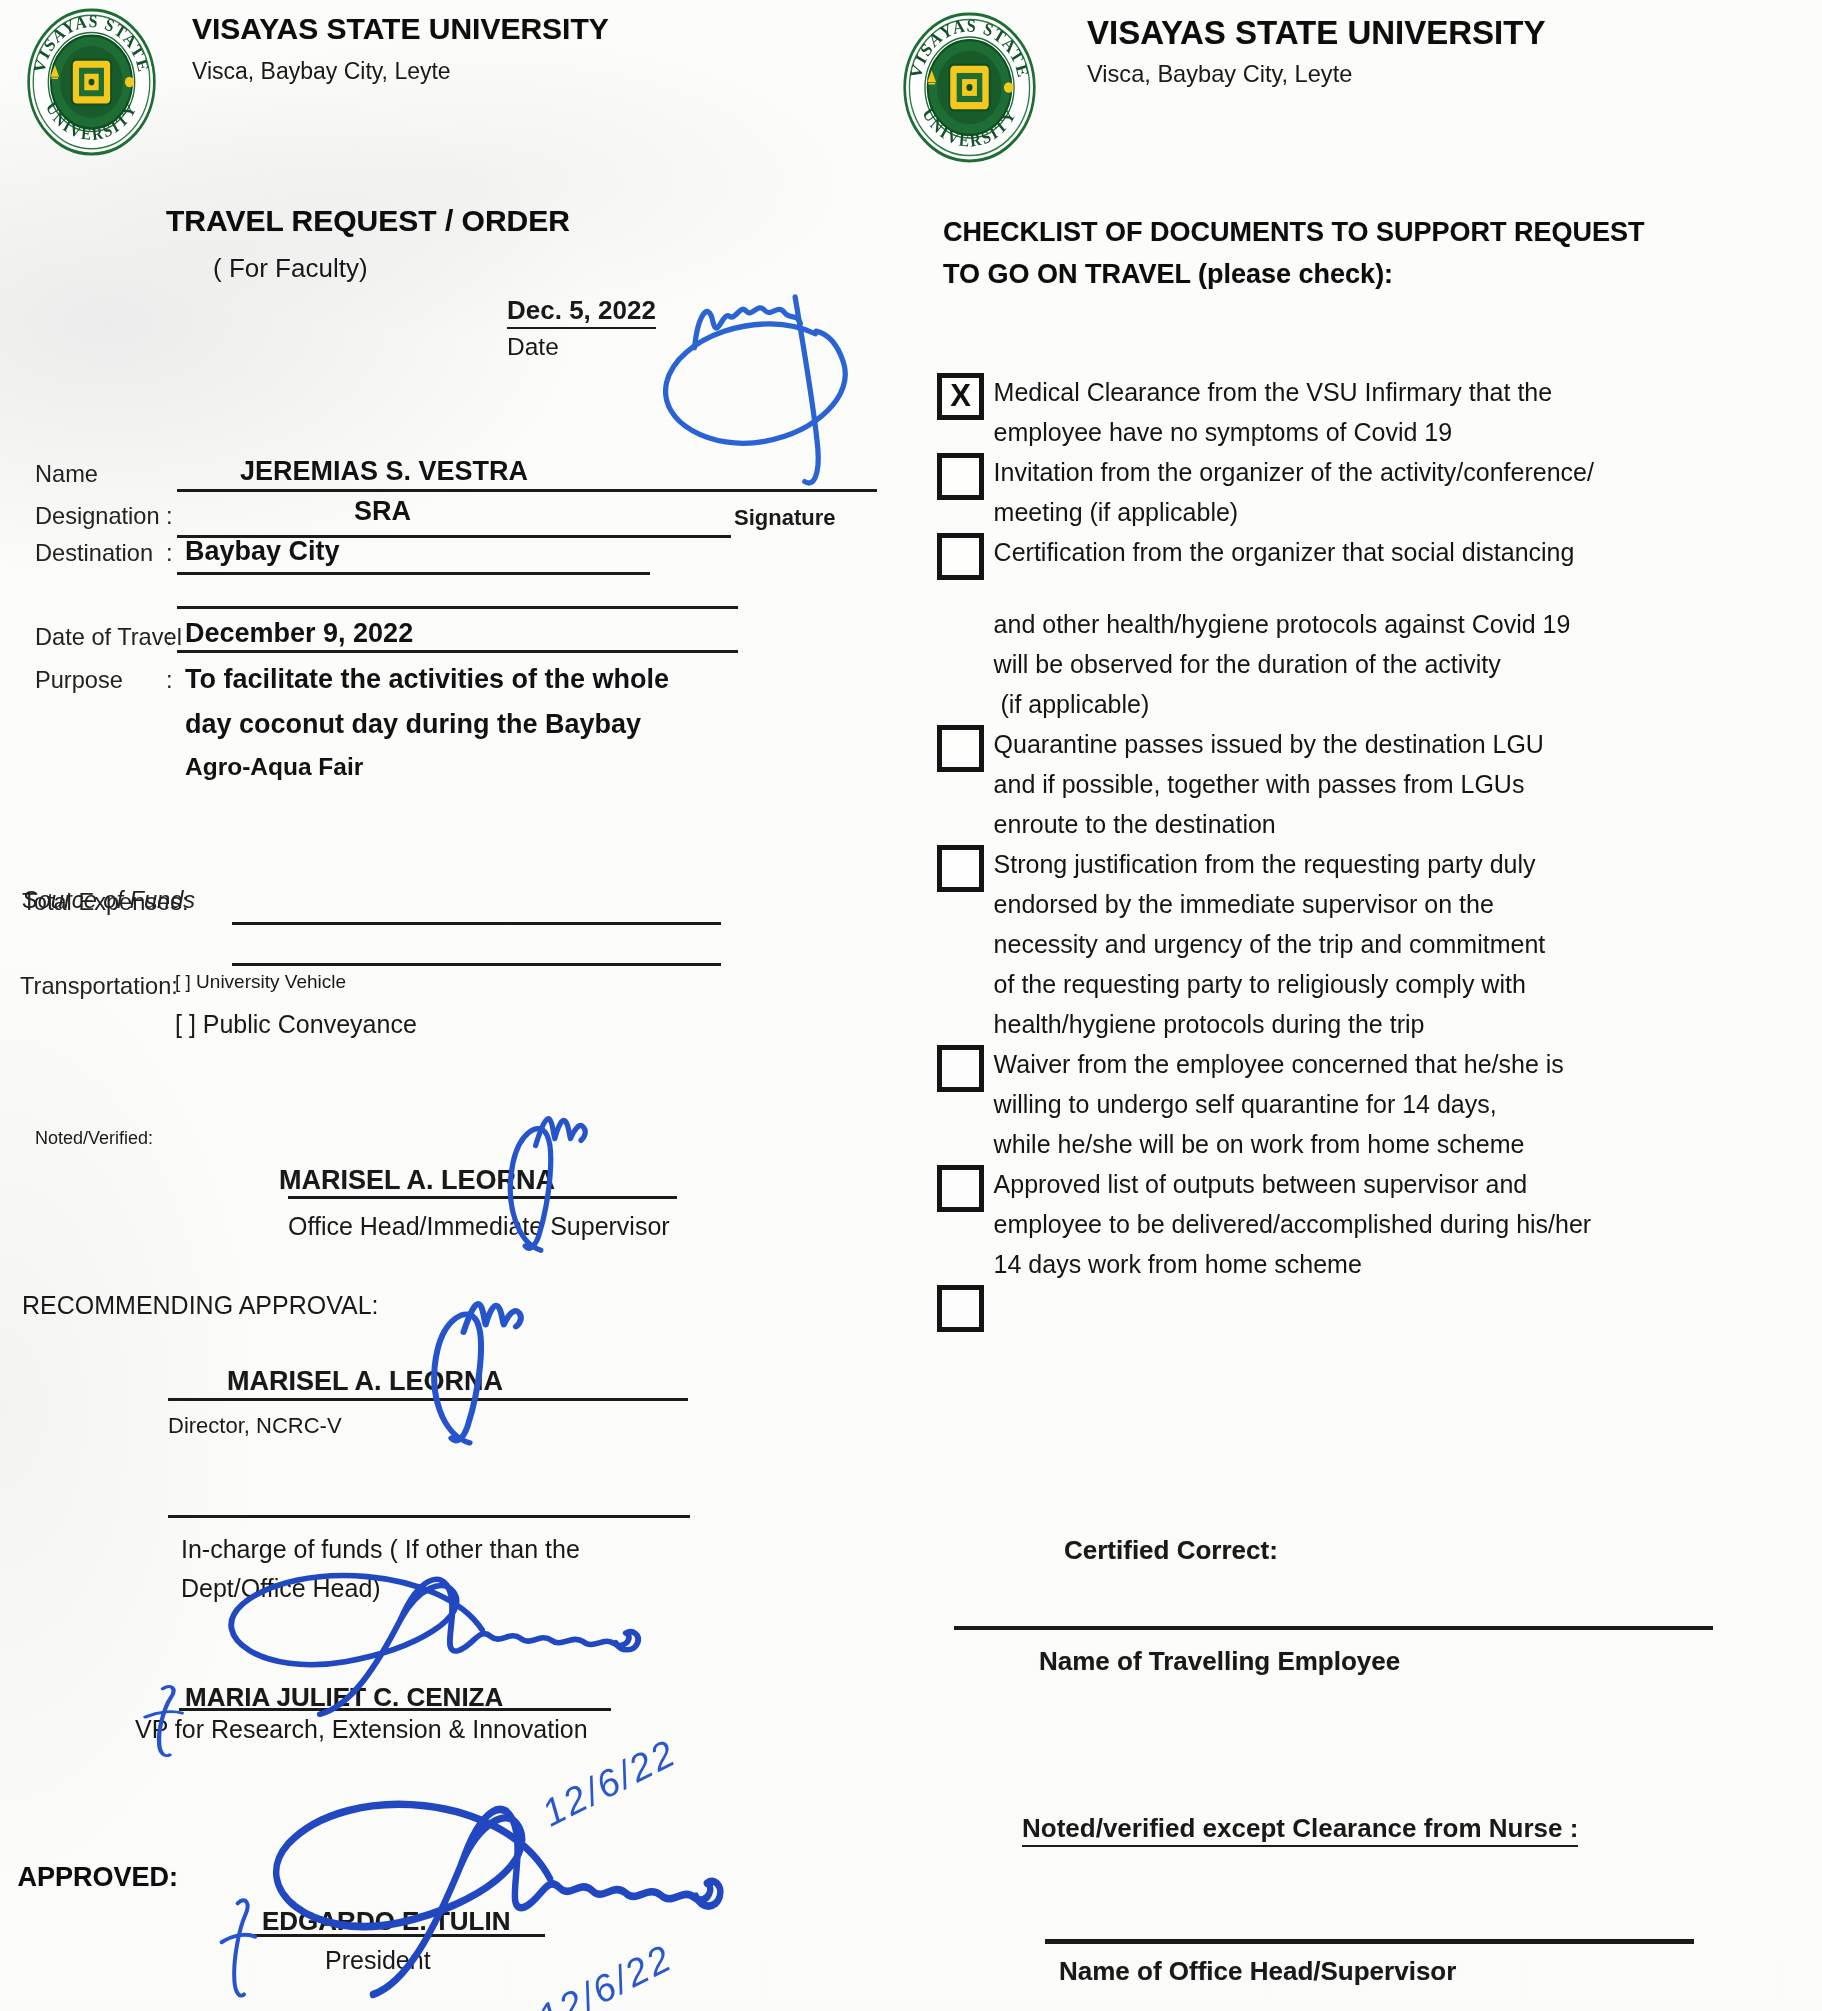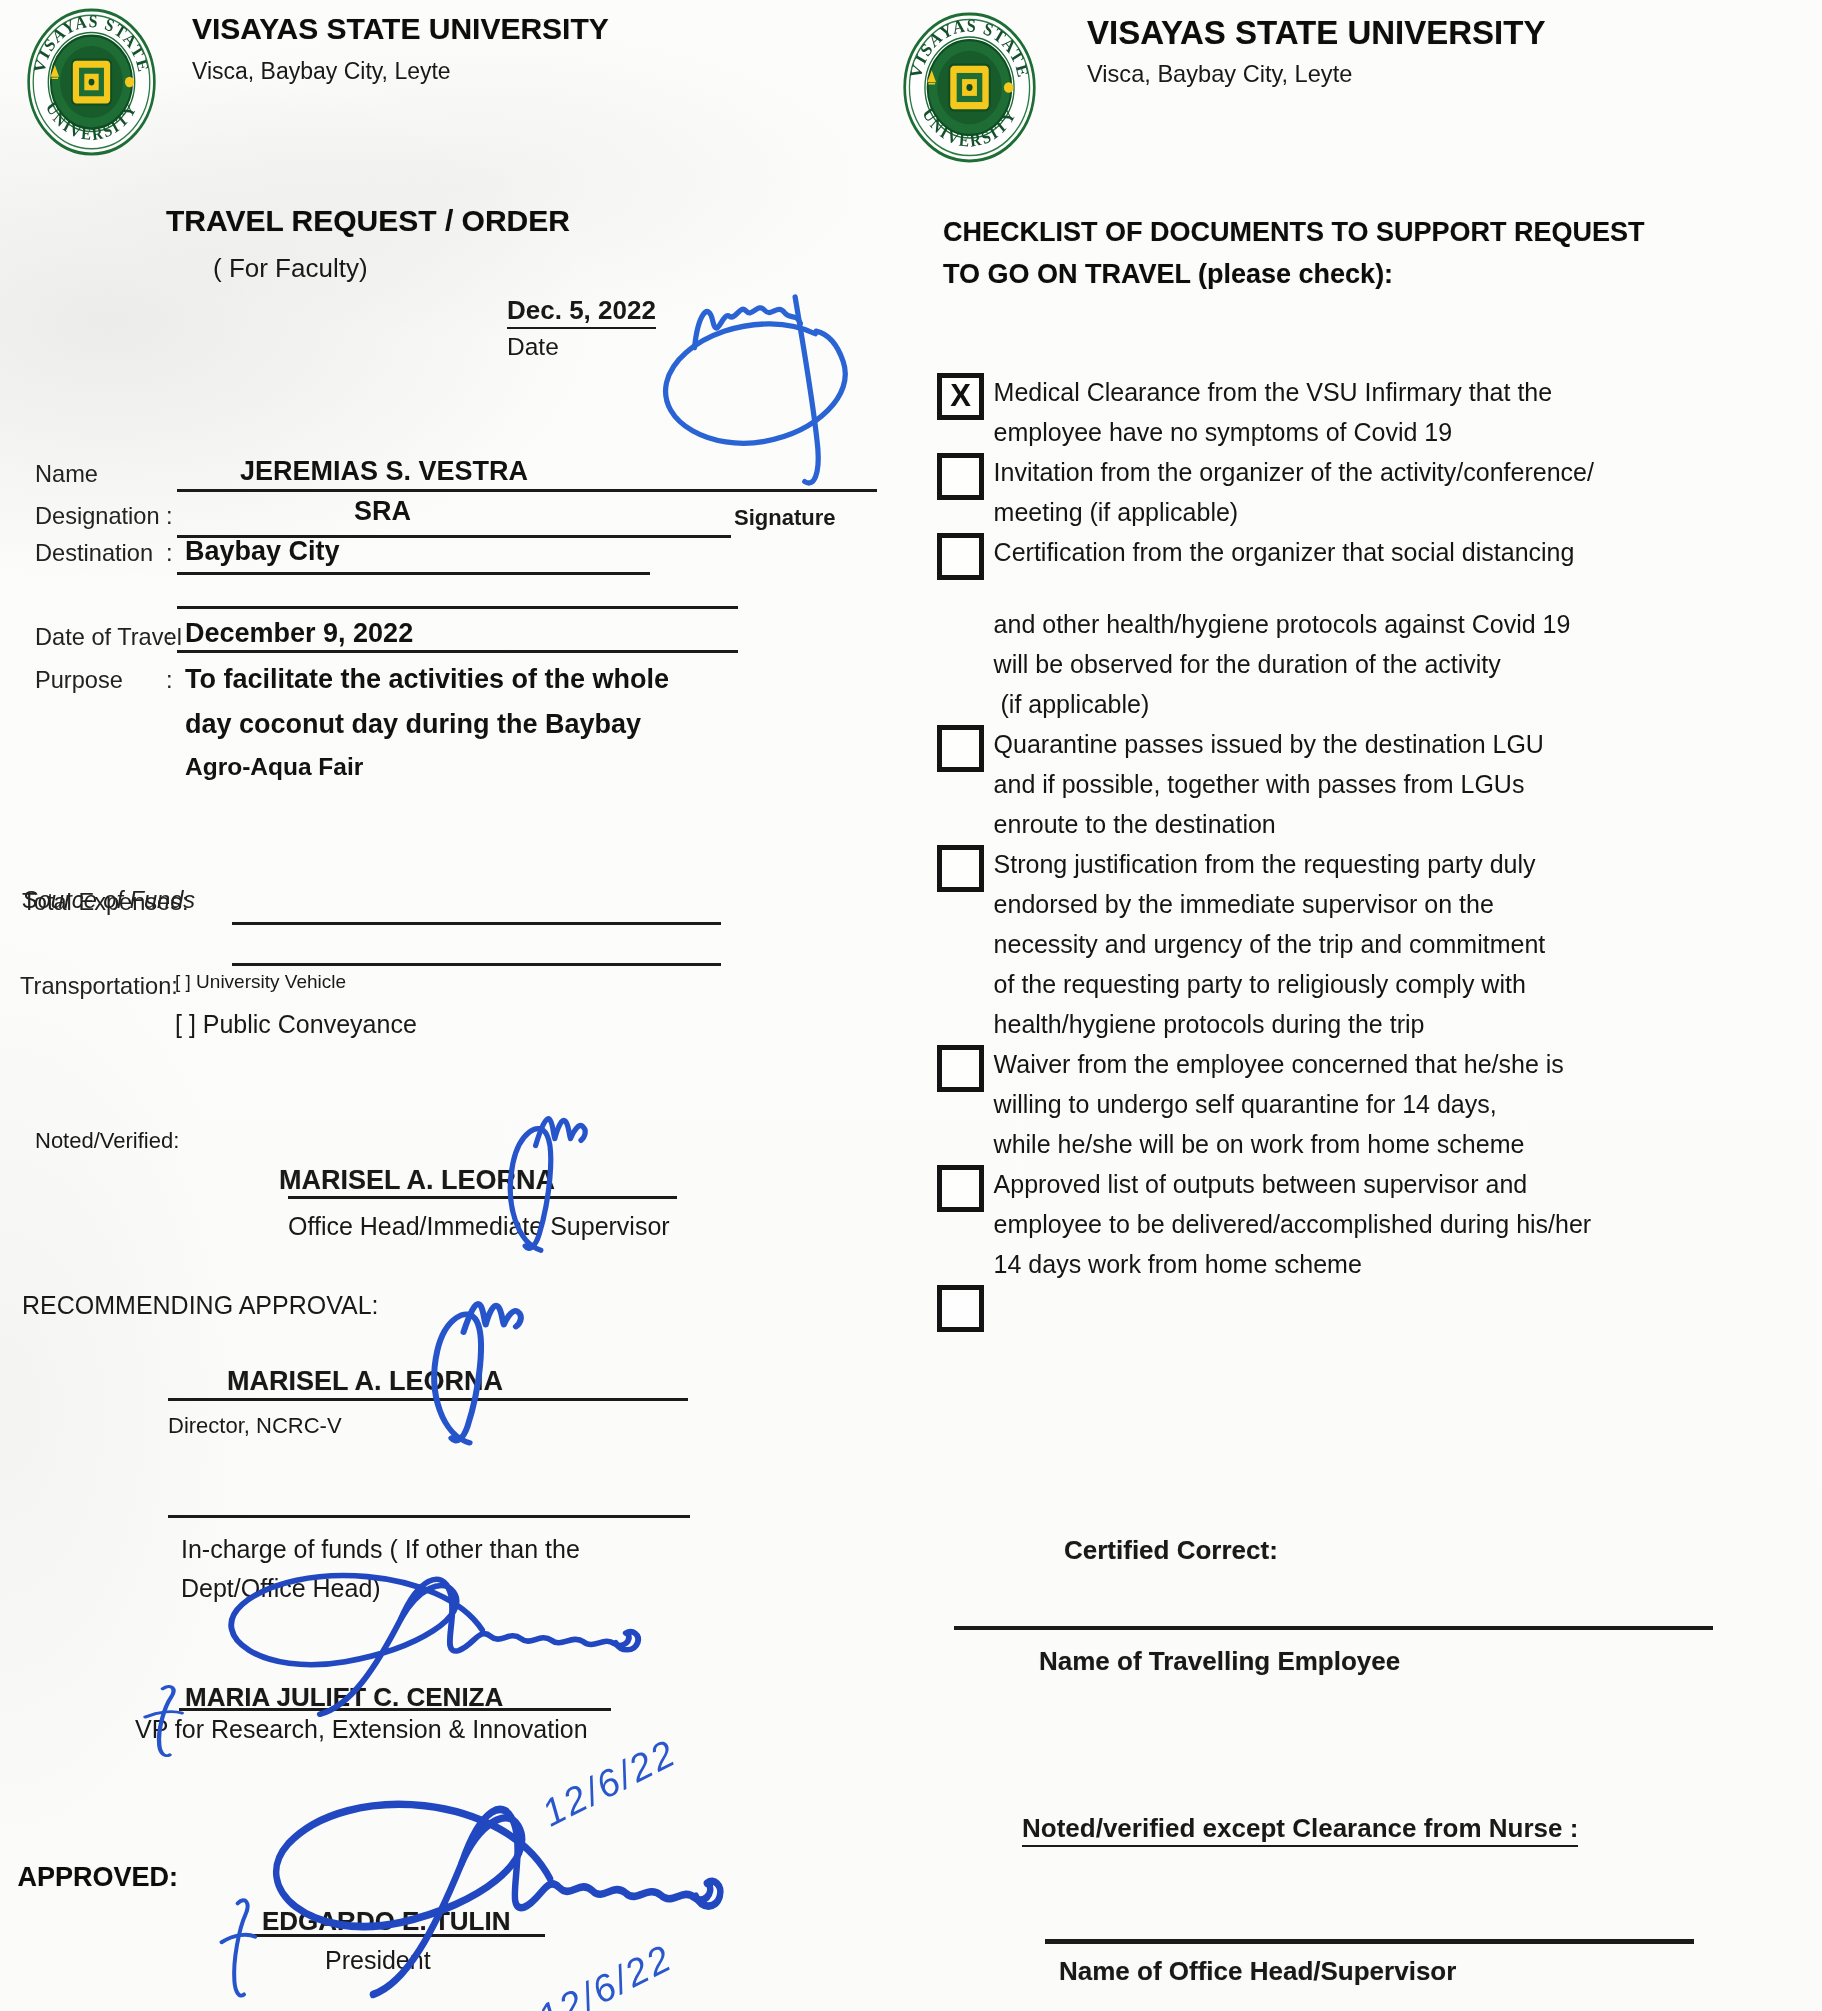--- a/index.html
+++ b/index.html
@@ -135,21 +135,21 @@
   <div class="abs b" style="left:185px;top:753px;font-size:24.5px;color:#121212">Agro-Aqua Fair</div>
 
   <div class="abs lbl" style="left:22px;top:889px">Total Expenses:</div>
   <div class="ln" style="left:232px;top:922px;width:489px"></div>
   <div class="abs lbl" style="left:22px;top:887px;font-style:italic">Source of Funds</div>
   <div class="ln" style="left:232px;top:963px;width:489px"></div>
   <div class="abs lbl" style="left:20px;top:973px">Transportation:</div>
   <div class="abs" style="left:175px;top:971px;font-size:19px">[ ] University Vehicle</div>
   <div class="abs" style="left:175px;top:1010px;font-size:25px">[ ] Public Conveyance</div>
 
-  <div class="abs" style="left:35px;top:1128px;font-size:22px">Noted/Verified:</div>
+  <div class="abs" style="left:35px;top:1128px;font-size:18px">Noted/Verified:</div>
   <div class="abs ctr b soft" style="left:279px;top:1165px;width:402px;font-size:27px">MARISEL A. LEORNA</div>
   <div class="ln" style="left:288px;top:1196px;width:389px"></div>
   <div class="abs ctr" style="left:288px;top:1212px;width:480px;font-size:25px">Office Head/Immediate Supervisor</div>
 
   <div class="abs" style="left:22px;top:1291px;font-size:25px">RECOMMENDING APPROVAL:</div>
   <div class="abs ctr b soft" style="left:227px;top:1366px;width:402px;font-size:27px">MARISEL A. LEORNA</div>
   <div class="ln" style="left:168px;top:1398px;width:520px"></div>
   <div class="abs ctr" style="left:168px;top:1413px;width:520px;font-size:22px">Director, NCRC-V</div>
 
   <div class="ln" style="left:168px;top:1515px;width:522px"></div>

